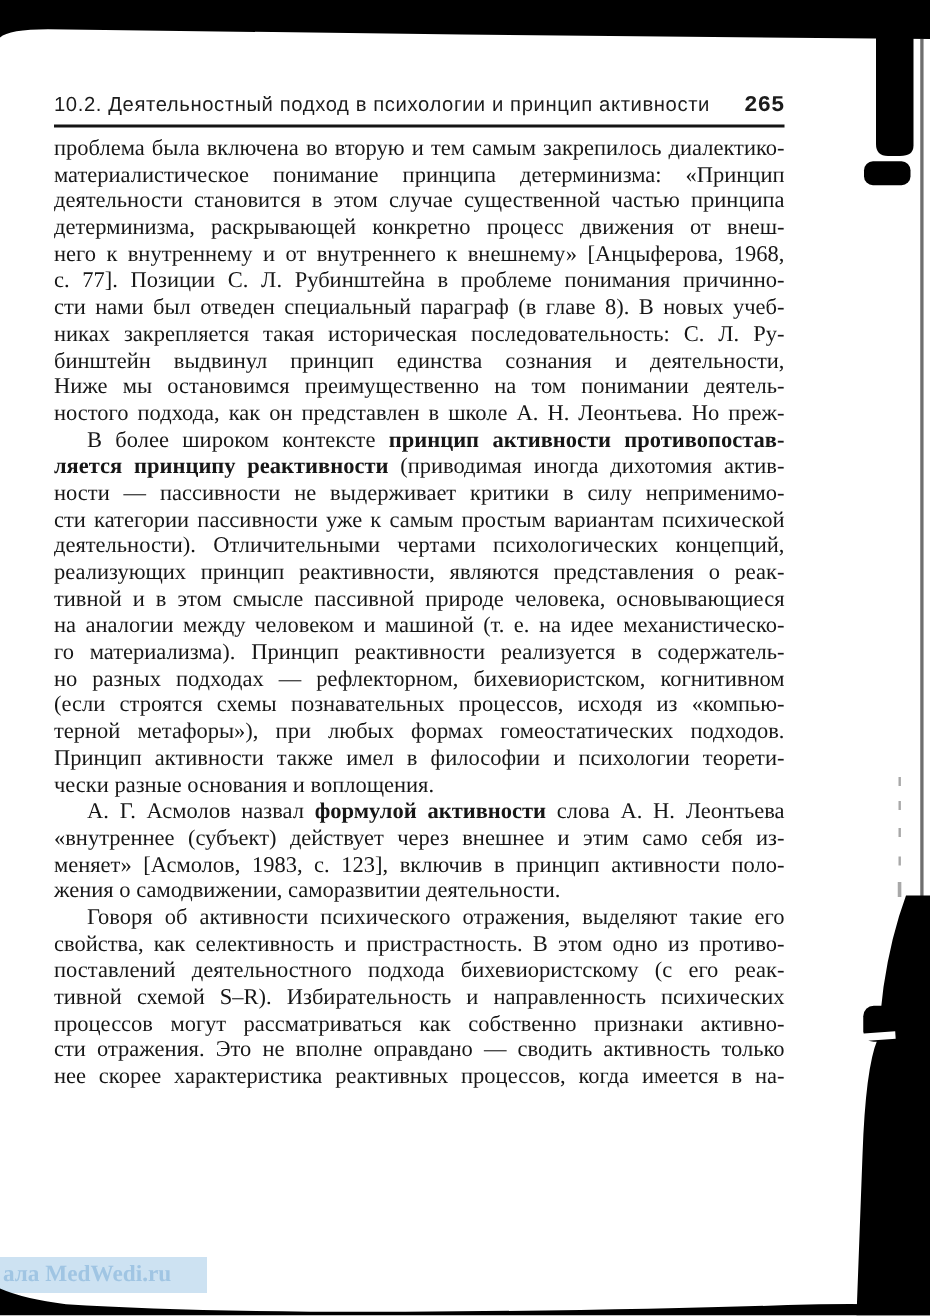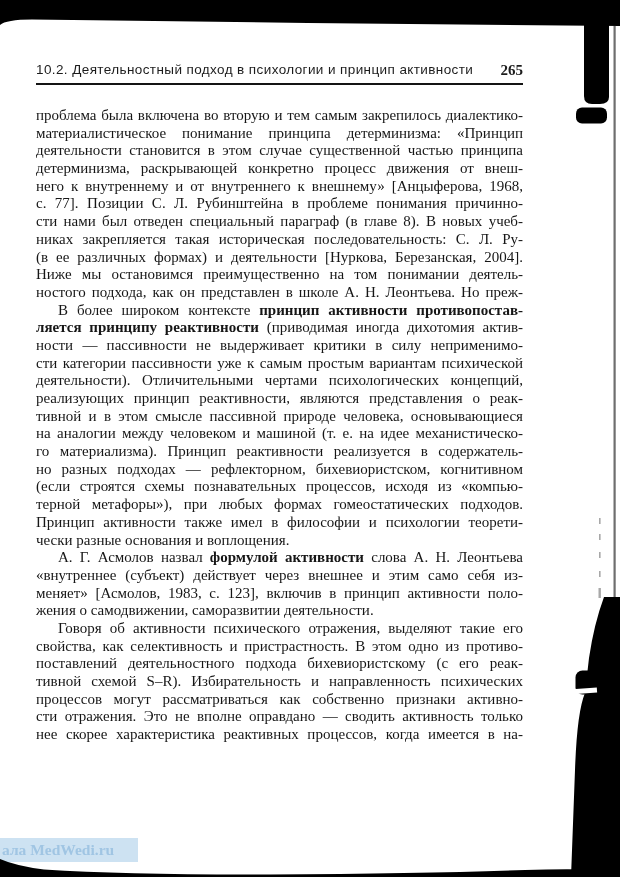--- a/index.html
+++ b/index.html
@@ -24,28 +24,28 @@
     align-items:flex-start;
     border-bottom:2px solid #141414;
     padding-bottom:4px;
     font-family:"Liberation Sans", sans-serif;
     font-size:13.5px;
     letter-spacing:0.4px;
     color:#1c1c1c;
   }
   .rh-title { white-space:nowrap; }
   .rh-page {
-    font-family:Liberation Serif, serif;
+    font-family:Liberation Mono, monospace;
     font-weight:bold;
     font-size:15px;
     letter-spacing:0;
   }
 
   .text-block {
-    margin-top:22px;
+    margin-top:6px;
     font-size:15px;
     line-height:17.7px;
     color:#161616;
   }
   .para { margin:0; }
   .line {
     text-align:justify;
     text-align-last:justify;
     height:17.7px;
     white-space:nowrap;
@@ -91,21 +91,21 @@
     <div class="text-block">
         <div class="para">
           <div class="line"><span>проблема была включена во вторую и тем самым закрепилось диалектико-</span></div>
           <div class="line"><span>материалистическое понимание принципа детерминизма: «Принцип</span></div>
           <div class="line"><span>деятельности становится в этом случае существенной частью принципа</span></div>
           <div class="line"><span>детерминизма, раскрывающей конкретно процесс движения от внеш-</span></div>
           <div class="line"><span>него к внутреннему и от внутреннего к внешнему» [Анцыферова, 1968,</span></div>
           <div class="line"><span>с. 77]. Позиции С. Л. Рубинштейна в проблеме понимания причинно-</span></div>
           <div class="line"><span>сти нами был отведен специальный параграф (в главе 8). В новых учеб-</span></div>
           <div class="line"><span>никах закрепляется такая историческая последовательность: С. Л. Ру-</span></div>
-          <div class="line"><span>(в ее различных формах) и деятельности [Нуркова, Березанская, 2004].</span></div>
+          <div class="line"><span>бинштейн выдвинул принцип единства сознания и деятельности,</span></div>
           <div class="line"><span>Ниже мы остановимся преимущественно на том понимании деятель-</span></div>
           <div class="line"><span>ностого подхода, как он представлен в школе А. Н. Леонтьева. Но преж-</span></div>
         </div>
         <div class="para">
           <div class="line indent"><span>В более широком контексте </span><b>принцип активности противопостав-</b></div>
           <div class="line"><b>ляется принципу реактивности</b><span> (приводимая иногда дихотомия актив-</span></div>
           <div class="line"><span>ности — пассивности не выдерживает критики в силу неприменимо-</span></div>
           <div class="line"><span>сти категории пассивности уже к самым простым вариантам психической</span></div>
           <div class="line"><span>деятельности). Отличительными чертами психологических концепций,</span></div>
           <div class="line"><span>реализующих принцип реактивности, являются представления о реак-</span></div>

